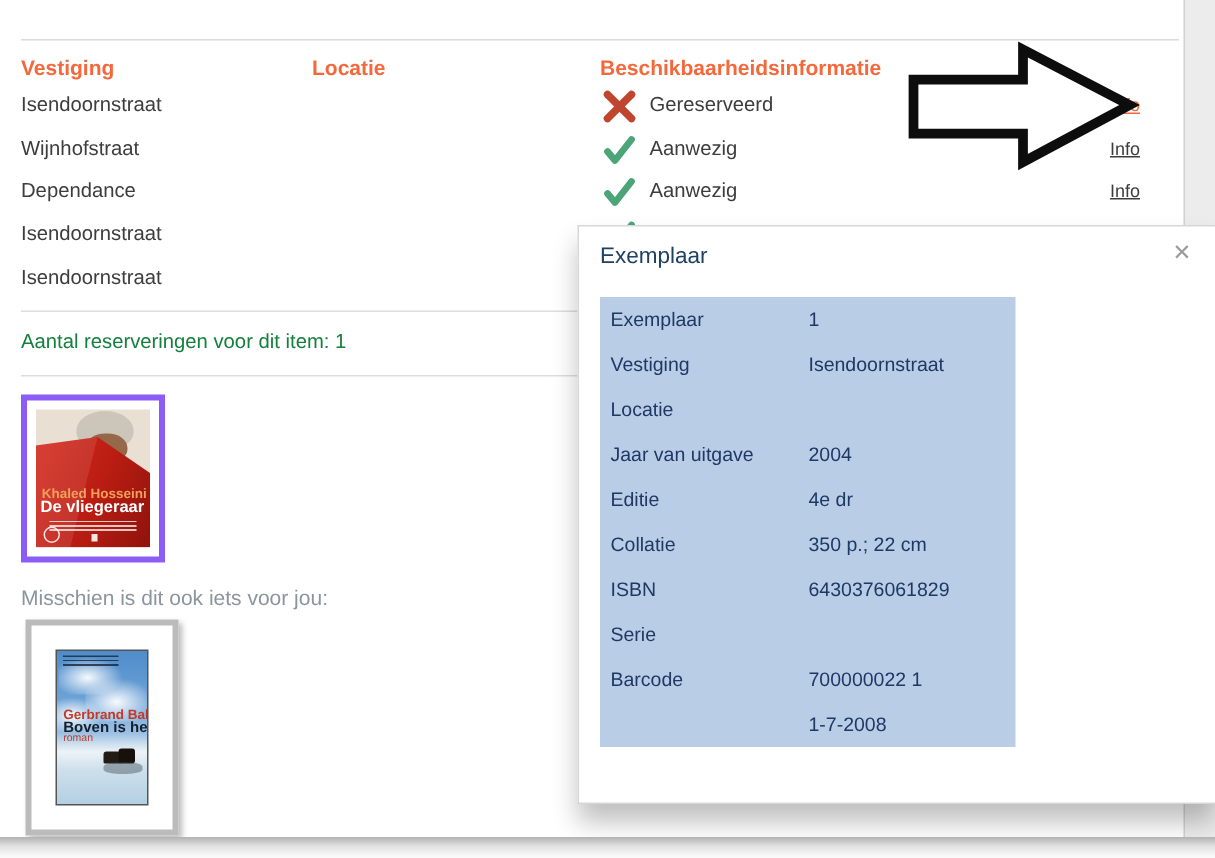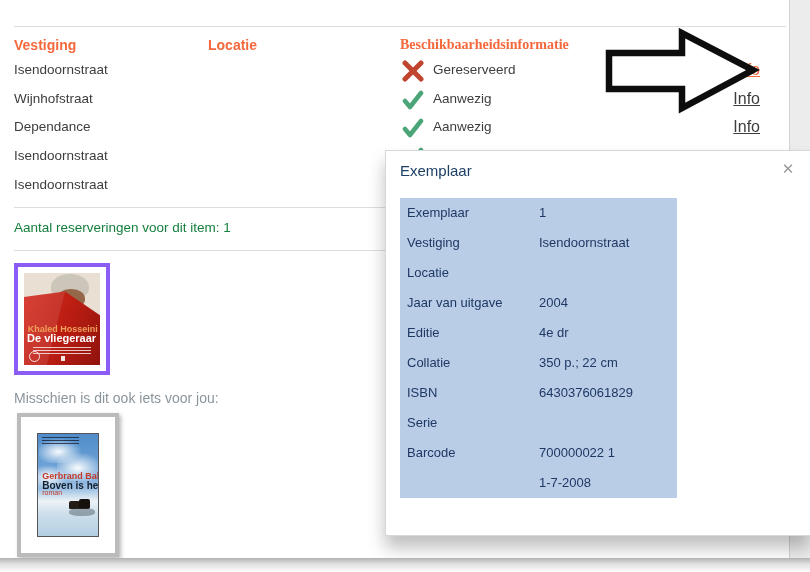--- a/index.html
+++ b/index.html
@@ -7,27 +7,27 @@
         font-family:"Liberation Sans",sans-serif;color:#3d3d3d;}
   .abs{position:absolute;}
 
   
   .right-strip{left:790px;top:0;width:20px;height:572px;background:#ececec;z-index:1;}
   .vline{left:789px;top:0;width:1px;height:572px;background:#d2d2d2;z-index:2;}
 
   
   .top-rule{left:14px;top:26px;width:772px;height:1px;background:#dcdcdc;}
   .th{position:absolute;top:37px;font-size:14px;font-weight:bold;color:#f4683c;z-index:3;}
-  .th-vest{left:14px;} .th-loc{left:208px;} .th-besch{left:400px;font-family:Liberation Serif, serif;}
+  .th-vest{left:14px;} .th-loc{left:208px;} .th-besch{left:400px;}
 
   .t-row{position:absolute;left:0;width:789px;height:28px;line-height:28px;font-size:13.5px;z-index:3;}
   .c-vest{position:absolute;left:14px;}
   .c-status{position:absolute;left:433px;}
   .c-icon{position:absolute;left:402px;top:4px;width:22px;height:22px;}
-  .c-info{position:absolute;right:29px;top:0;font-size:16px;text-decoration:underline;cursor:pointer;}
+  .c-info{position:absolute;right:29px;top:0;font-size:12px;text-decoration:underline;cursor:pointer;}
   .info-hot{color:#f4683c;}
   .info-plain{color:#3d3d3d;}
 
   .divider{left:14px;width:775px;height:1px;background:#dddddd;z-index:3;}
   .reserv-text{left:14px;top:220px;font-size:13.5px;color:#15803d;z-index:3;}
   .suggest-text{left:14px;top:390px;font-size:14px;color:#8b959c;z-index:3;}
 
   
   .arrow-box{left:598px;top:27px;width:162px;height:88px;z-index:5;}
 

